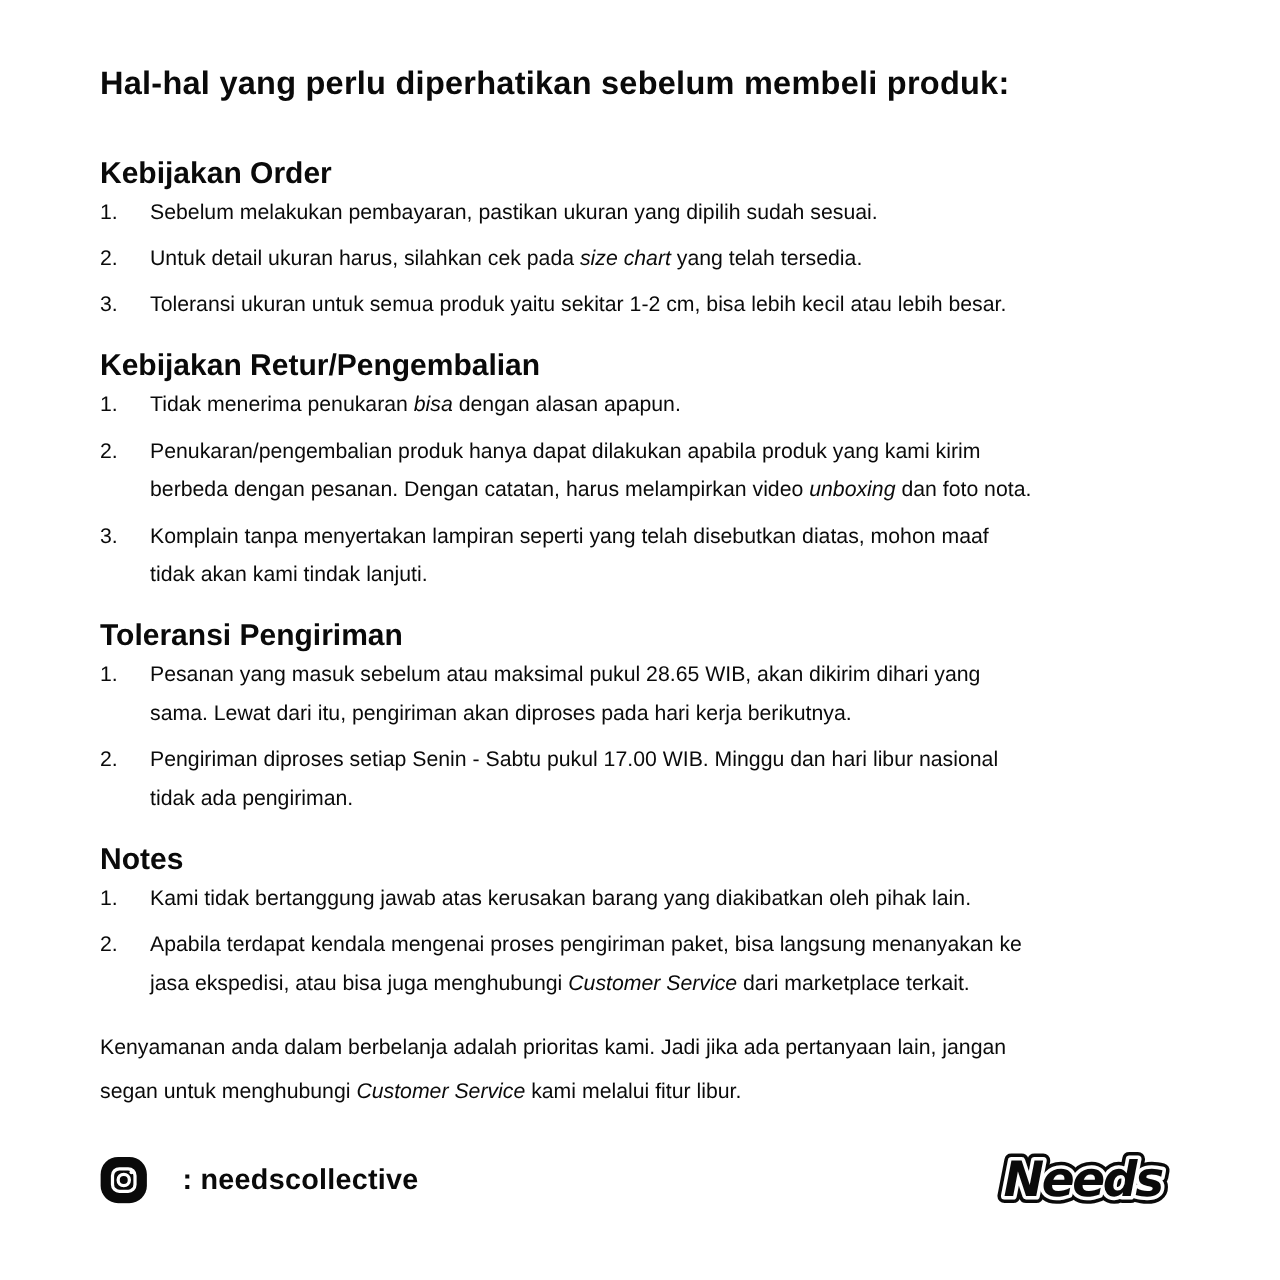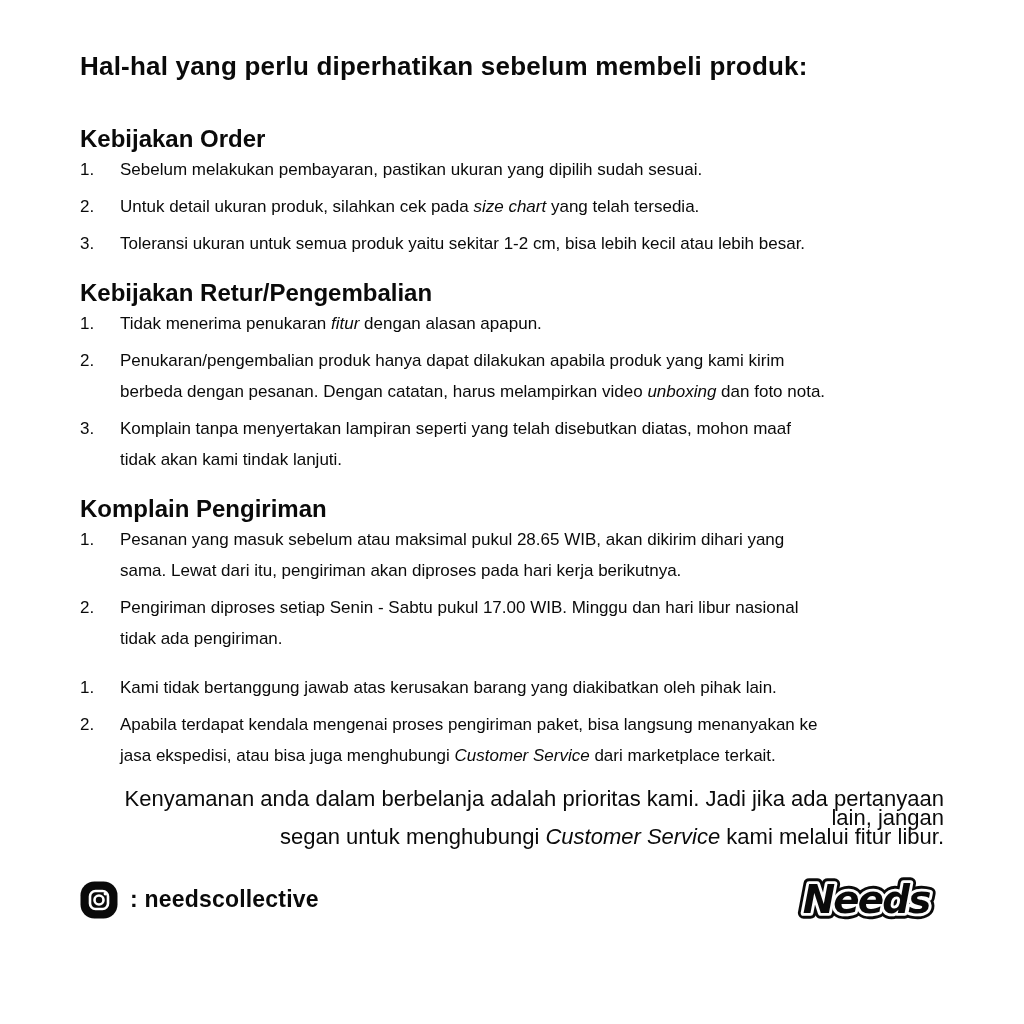--- a/index.html
+++ b/index.html
@@ -23,92 +23,93 @@
   }
   ol.item-list { list-style: none; margin: 0; padding: 0; }
   li.list-item {
     display: flex; align-items: flex-start;
     font-size: 17px; line-height: 31px;
     margin: 0 0 6px 0;
   }
   li.list-item .num { flex: 0 0 40px; }
   li.list-item .txt { flex: 1 1 auto; white-space: pre-wrap; }
   p.closing {
-    font-size: 22px; line-height: 19px;
-    margin: 0; white-space: pre-wrap; text-align: right;
+    font-size: 17px; line-height: 35px;
+    margin: 0; white-space: pre-wrap;
   }
   em { font-style: italic; }
   .footer {
     margin-top: 26px;
     display: flex; align-items: center; justify-content: space-between;
   }
-  .ig-row { display: flex; align-items: center; gap: 12px; }
+  .ig-row { display: flex; align-items: center; gap: 28px; }
   .ig-handle { font-size: 23px; font-weight: bold; letter-spacing: 0.2px; }
   .needs-logo { display: block; }
 </style>
 </head>
 <body>
 
 <div class="page">
 
   <h1 class="page-title">Hal-hal yang perlu diperhatikan sebelum membeli produk:</h1>
 
   <div>
       <section class="policy-section">
         <h2 class="section-heading">Kebijakan Order</h2>
         <ol class="item-list">
           <li class="list-item">
             <span class="num">1.</span>
             <span class="txt"><span>Sebelum melakukan pembayaran, pastikan ukuran yang dipilih sudah sesuai.</span></span>
           </li>
           <li class="list-item">
             <span class="num">2.</span>
-            <span class="txt"><span>Untuk detail ukuran produk, silahkan cek pada </span><em>size chart</em><span> yang telah tersedia.</span></span>
+            <span class="txt"><span>Untuk detail ukuran harus, silahkan cek pada </span><em>size chart</em><span> yang telah tersedia.</span></span>
           </li>
           <li class="list-item">
             <span class="num">3.</span>
             <span class="txt"><span>Toleransi ukuran untuk semua produk yaitu sekitar 1-2 cm, bisa lebih kecil atau lebih besar.</span></span>
           </li>
         </ol>
       </section>
       <section class="policy-section">
         <h2 class="section-heading">Kebijakan Retur/Pengembalian</h2>
         <ol class="item-list">
           <li class="list-item">
             <span class="num">1.</span>
-            <span class="txt"><span>Tidak menerima penukaran </span><em>fitur</em><span> dengan alasan apapun.</span></span>
+            <span class="txt"><span>Tidak menerima penukaran </span><em>bisa</em><span> dengan alasan apapun.</span></span>
           </li>
           <li class="list-item">
             <span class="num">2.</span>
             <span class="txt"><span>Penukaran/pengembalian produk hanya dapat dilakukan apabila produk yang kami kirim
 berbeda dengan pesanan. Dengan catatan, harus melampirkan video </span><em>unboxing</em><span> dan foto nota.</span></span>
           </li>
           <li class="list-item">
             <span class="num">3.</span>
             <span class="txt"><span>Komplain tanpa menyertakan lampiran seperti yang telah disebutkan diatas, mohon maaf
 tidak akan kami tindak lanjuti.</span></span>
           </li>
         </ol>
       </section>
       <section class="policy-section">
-        <h2 class="section-heading">Komplain Pengiriman</h2>
+        <h2 class="section-heading">Toleransi Pengiriman</h2>
         <ol class="item-list">
           <li class="list-item">
             <span class="num">1.</span>
             <span class="txt"><span>Pesanan yang masuk sebelum atau maksimal pukul 28.65 WIB, akan dikirim dihari yang
 sama. Lewat dari itu, pengiriman akan diproses pada hari kerja berikutnya.</span></span>
           </li>
           <li class="list-item">
             <span class="num">2.</span>
             <span class="txt"><span>Pengiriman diproses setiap Senin - Sabtu pukul 17.00 WIB. Minggu dan hari libur nasional
 tidak ada pengiriman.</span></span>
           </li>
         </ol>
       </section>
       <section class="policy-section">
+        <h2 class="section-heading">Notes</h2>
         <ol class="item-list">
           <li class="list-item">
             <span class="num">1.</span>
             <span class="txt"><span>Kami tidak bertanggung jawab atas kerusakan barang yang diakibatkan oleh pihak lain.</span></span>
           </li>
           <li class="list-item">
             <span class="num">2.</span>
             <span class="txt"><span>Apabila terdapat kendala mengenai proses pengiriman paket, bisa langsung menanyakan ke
 jasa ekspedisi, atau bisa juga menghubungi </span><em>Customer Service</em><span> dari marketplace terkait.</span></span>
           </li>

